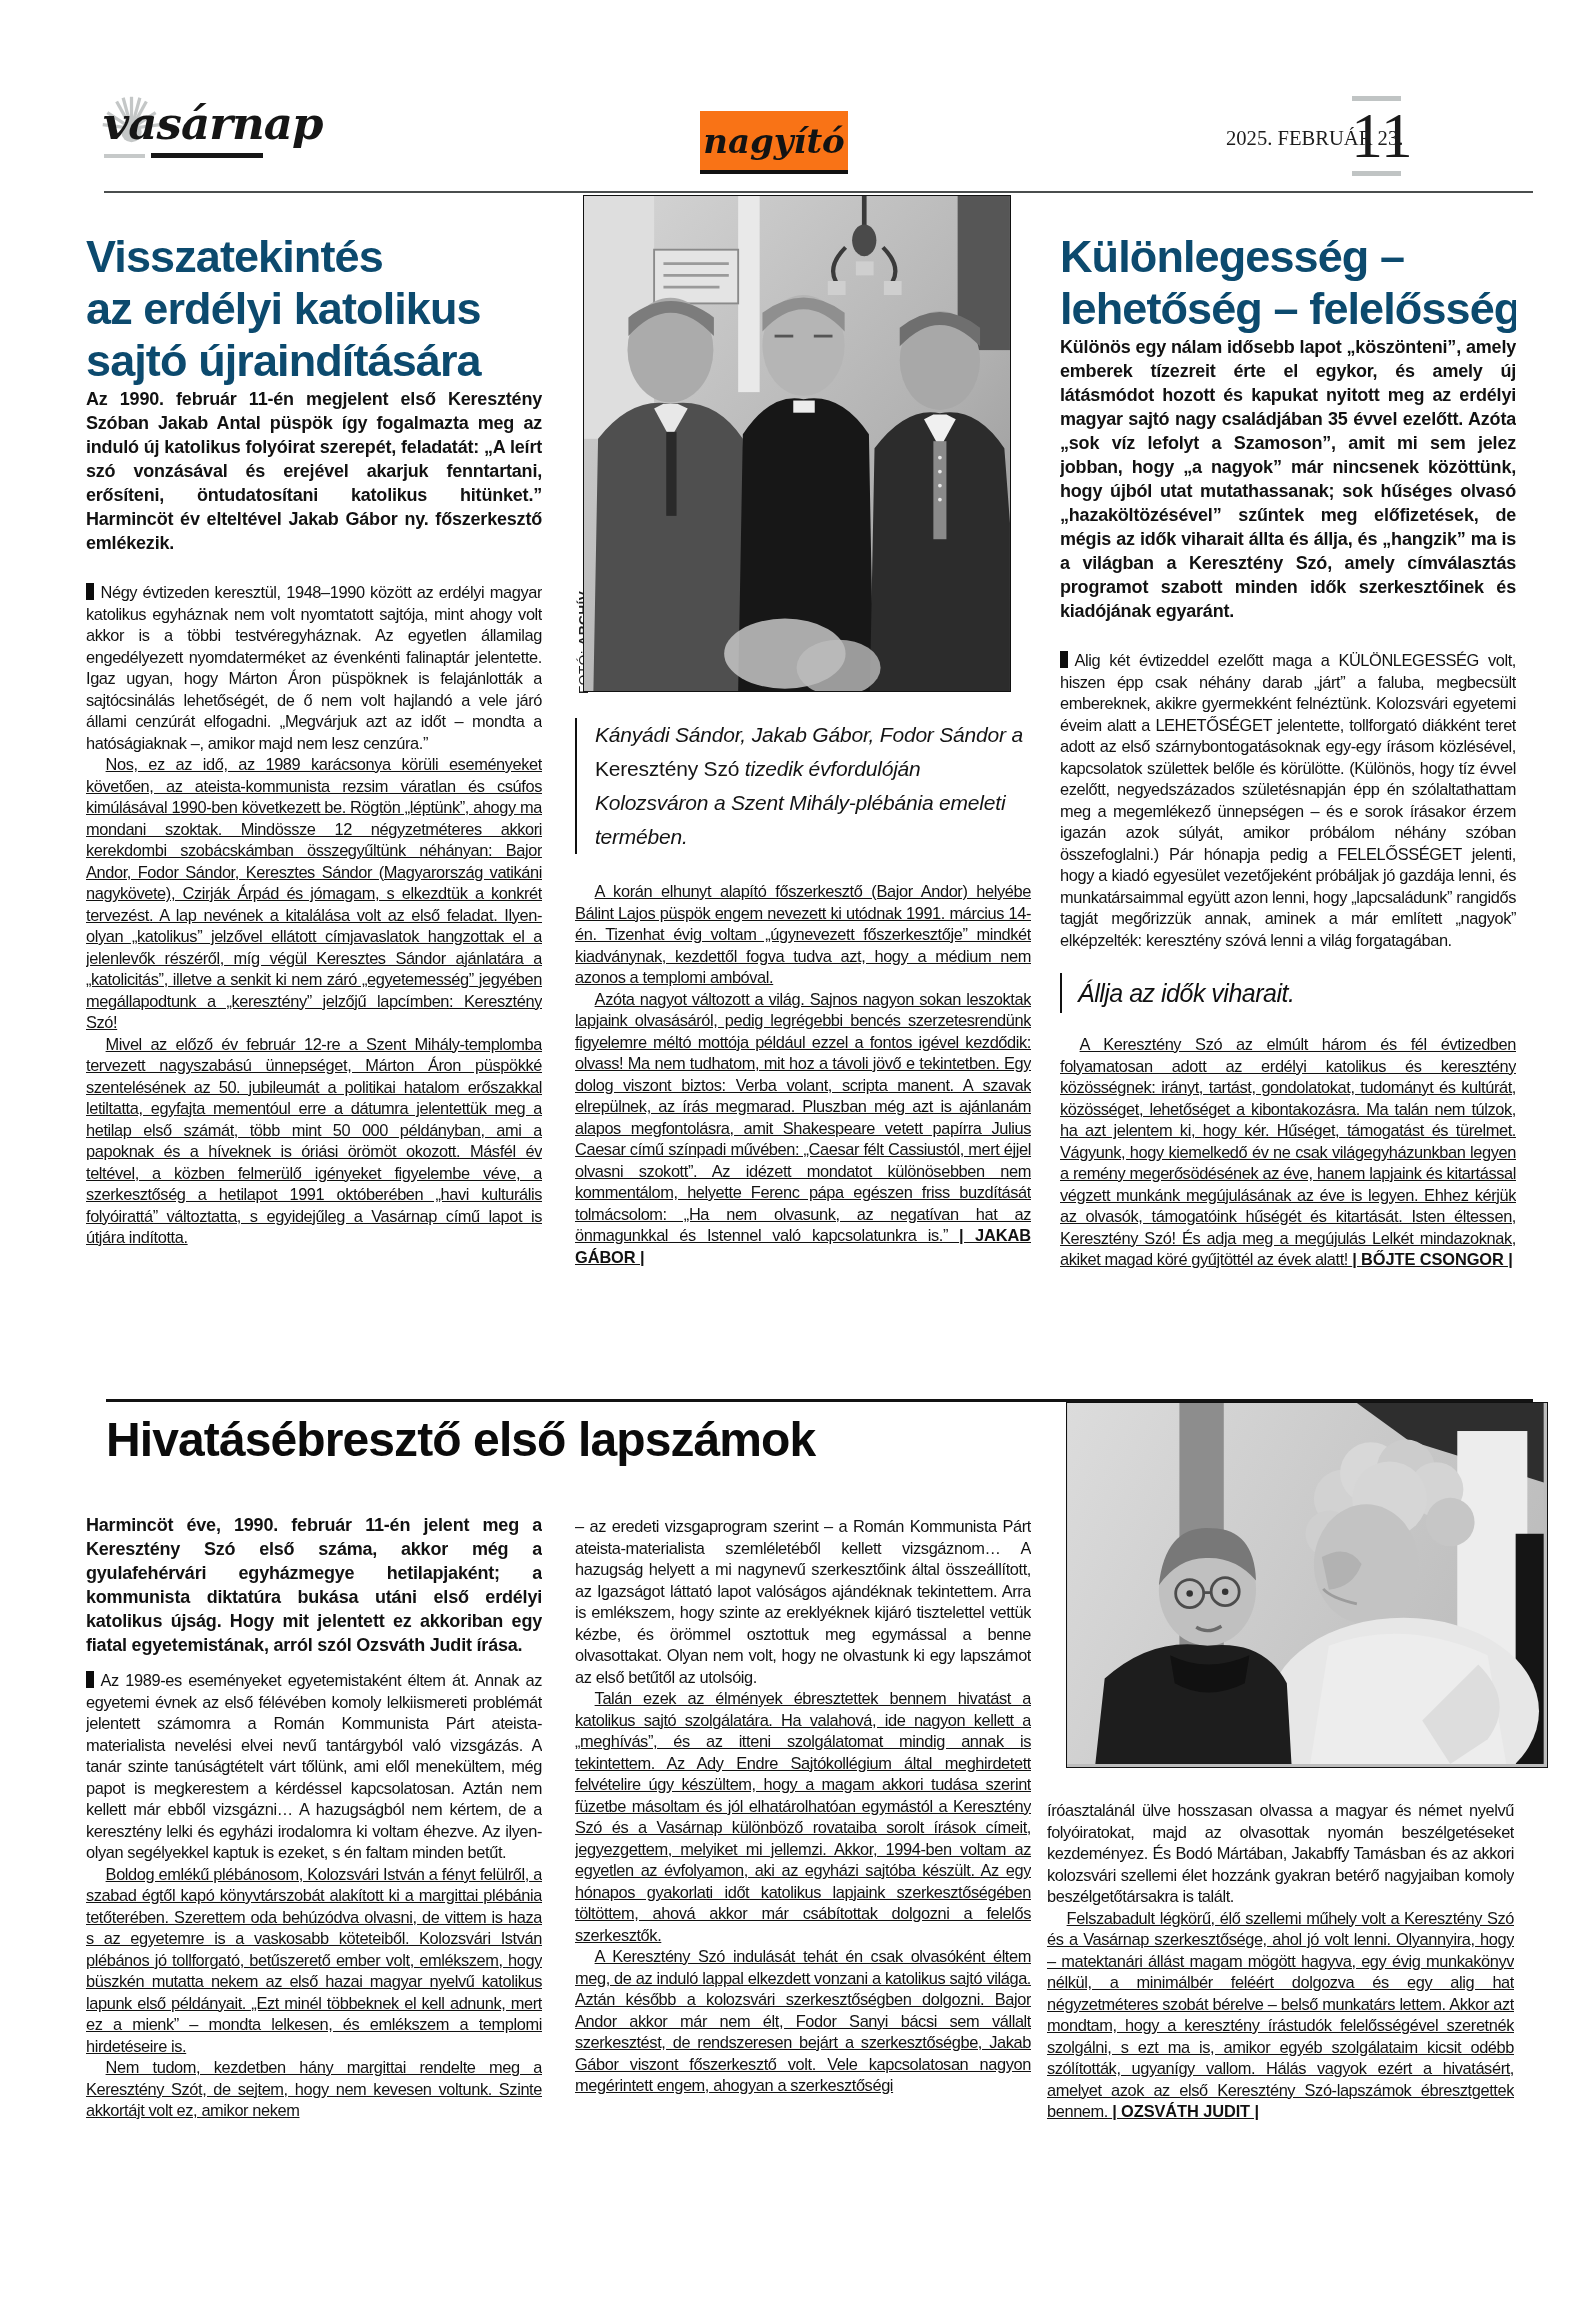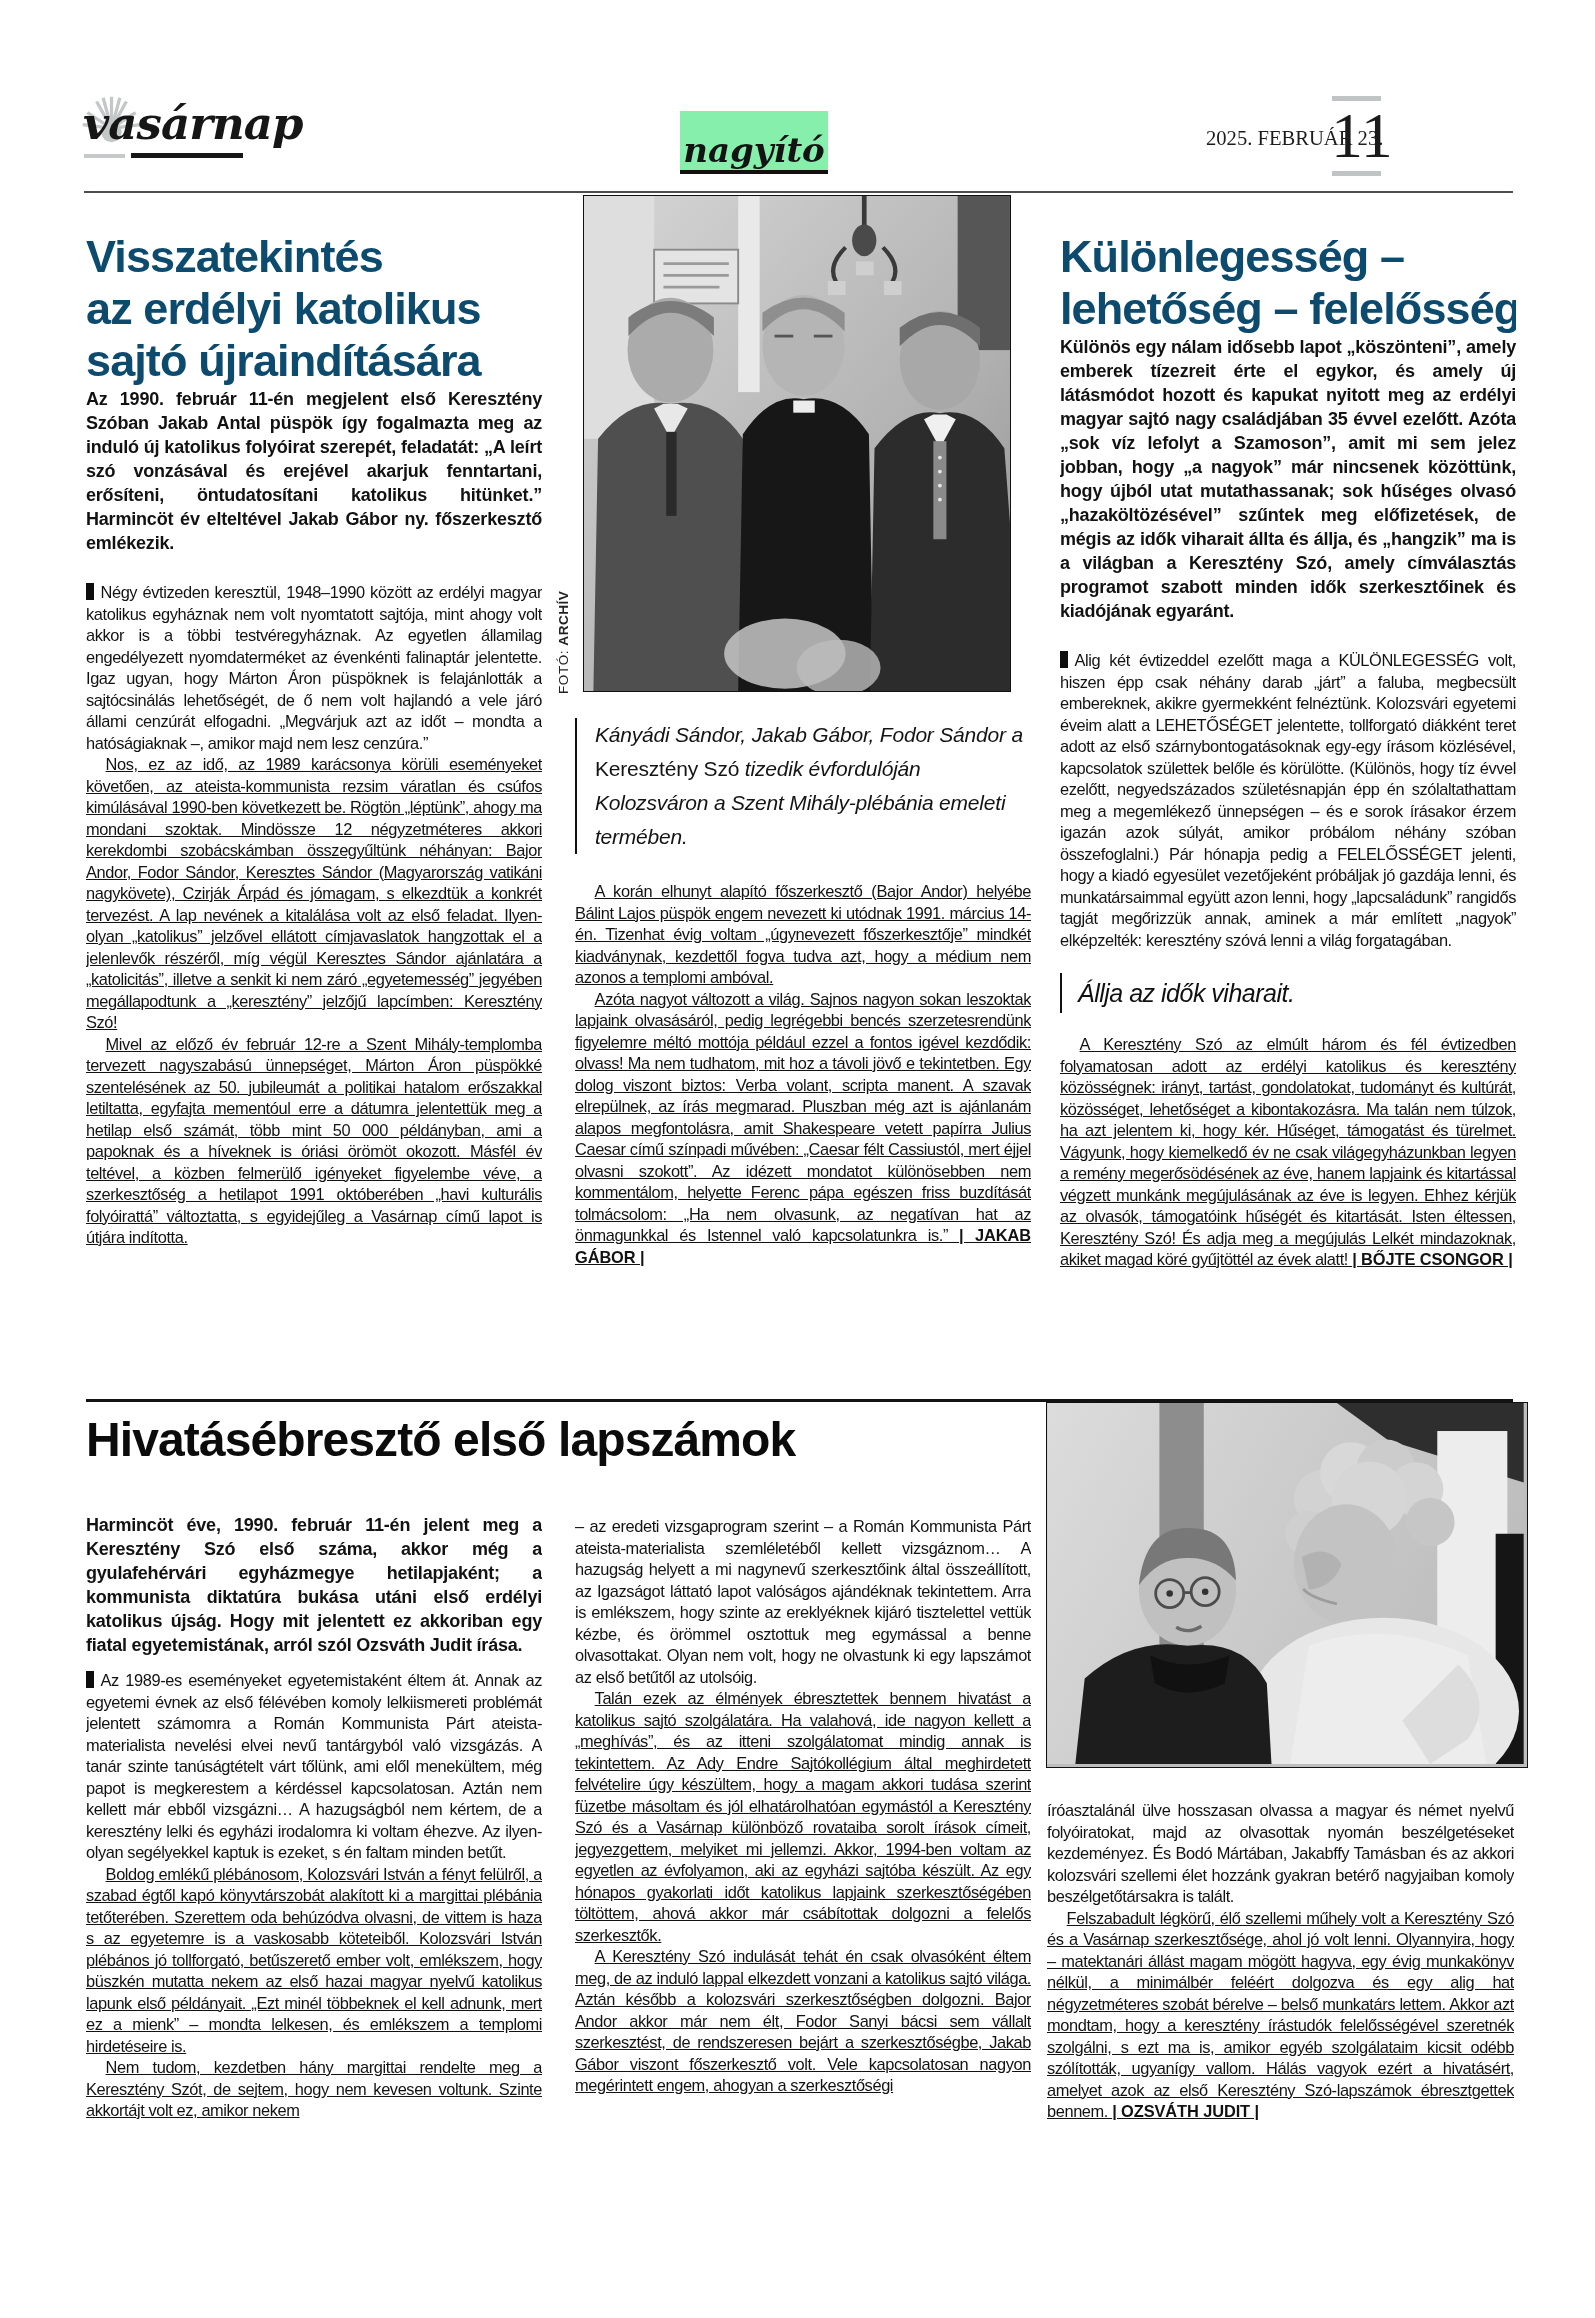--- a/index.html
+++ b/index.html
@@ -1,26 +1,26 @@
 <!DOCTYPE html>
 <html style="font-size:7.5px"><head>
 <meta charset="utf-8">
 <style>
   html,body{margin:0;padding:0;background:#ffffff;}
   body{width:1595px;height:2319px;position:relative;font-family:"Liberation Sans",sans-serif;color:#121212;}
-  .abs{position:absolute;}
+  .abs{position:absolute;margin-left:20px;}
 
   
   .logo{left:83px;top:97px;font-family:"DejaVu Serif","Liberation Serif",serif;
         font-style:italic;font-weight:700;font-size:45px;letter-spacing:-0.9px;color:#161616;z-index:2;}
   .sunburst{left:79px;top:92px;z-index:1;}
   .logo-rule-gray{left:84px;top:154px;width:41px;height:3.7px;background:#c6c9c9;}
   .logo-rule-black{left:131px;top:153px;width:112px;height:4.7px;background:#161616;}
-  .rubric{left:680px;top:111px;width:148px;height:59px;background:#86efac;
-          border-bottom:4.7px solid #111;display:flex;align-items:flex-end;justify-content:center;}
+  .rubric{left:680px;top:111px;width:148px;height:59px;background:#f97316;
+          border-bottom:4.7px solid #111;display:flex;align-items:center;justify-content:center;}
   .rubric span{font-family:"DejaVu Serif","Liberation Serif",serif;font-style:italic;font-weight:700;
           font-size:34px;color:#131313;}
   .issue-date{left:1206px;top:127px;width:112px;font-family:"Liberation Serif",serif;
           font-size:20.6px;letter-spacing:0;color:#1c1c1c;white-space:nowrap;}
   .pagenum-wrap{left:1331px;top:96px;width:50px;text-align:left;}
   .pagenum-bar{display:block;width:49px;height:5.1px;background:#c0c4c4;margin:0 auto;}
   .pagenum{display:block;font-family:"Liberation Serif",serif;font-size:64px;line-height:70px;
           color:#1a1a1a;margin:0 auto;}
   .header-rule{left:84px;top:191px;width:1429px;height:1.9px;background:#4a4e4e;}
 

